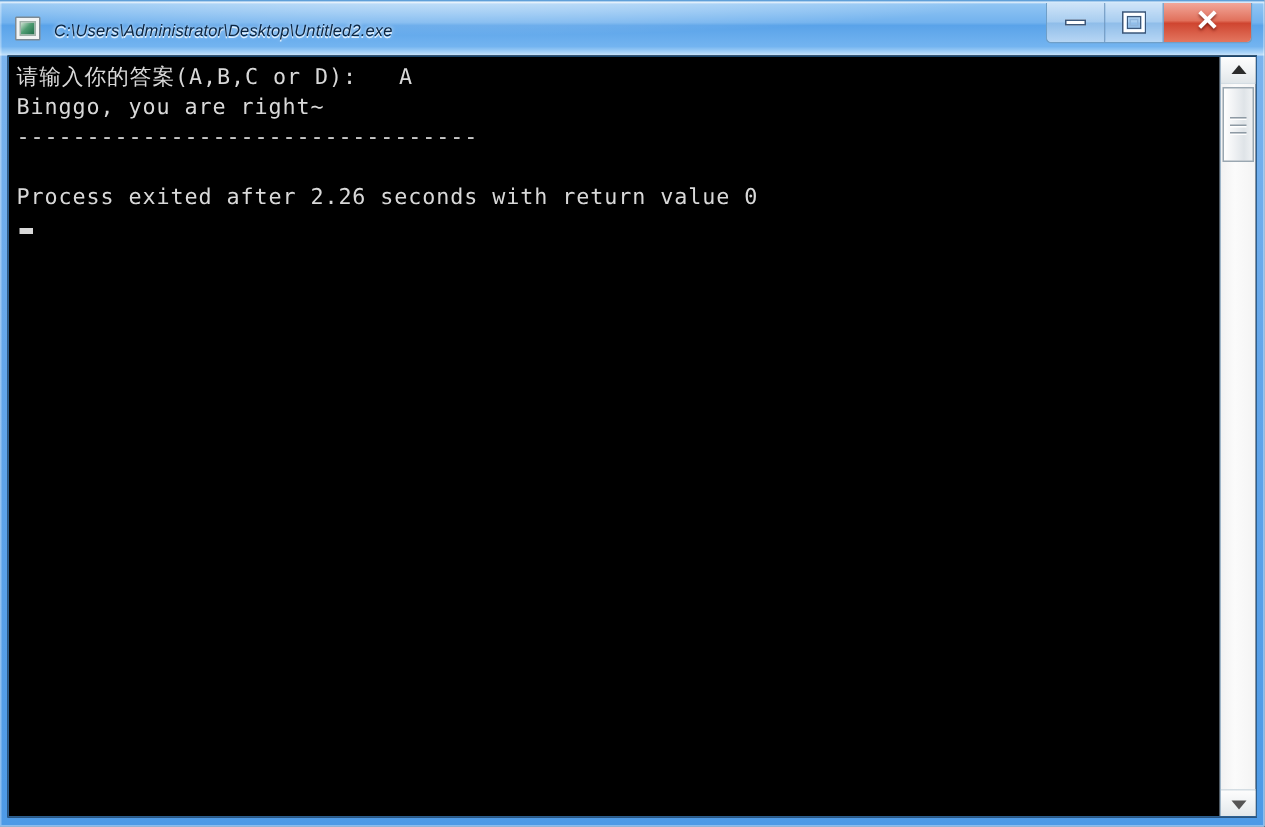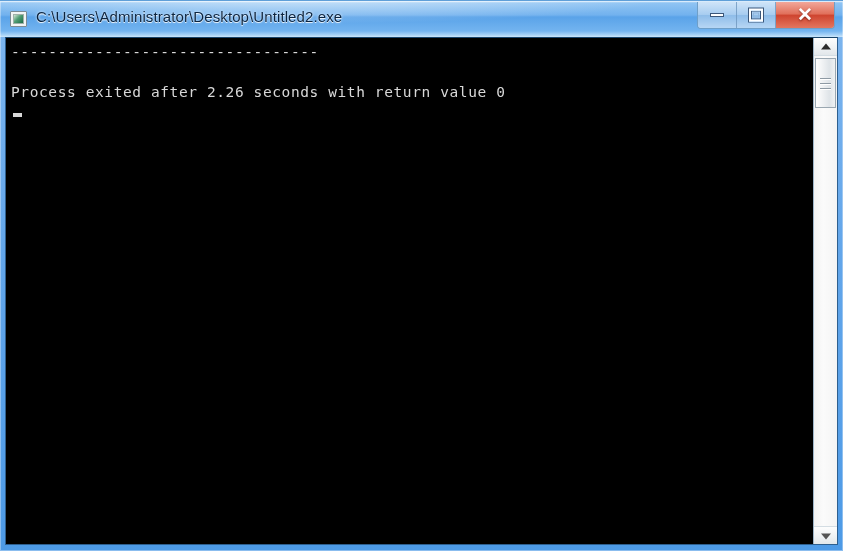--- a/index.html
+++ b/index.html
@@ -66,26 +66,27 @@
   }
   .app-icon .screen {
     width: 100%; height: 100%;
     background: linear-gradient(135deg, #cfe3d2 0%, #4f9c72 45%, #1d6b47 100%);
     border: 1px solid #9fb0a8;
     box-sizing: border-box;
   }
 
   .title-text {
     position: absolute;
-    left: 36px; top: 7px;
-    font-size: 15px;
+    left: 36px; top: 14px;
+    font-size: 11px;
     color: #0b2440;
     letter-spacing: 0.1px;
     white-space: nowrap;
     text-shadow: 0 1px 0 rgba(255,255,255,0.75), 0 0 3px rgba(255,255,255,0.85);
+    font-style: italic;
   }
 
   
   .controls {
     position: absolute;
     right: 8px; top: 1px;
     height: 26px;
     display: flex;
     align-items: stretch;
     border: 1px solid #6f9fc8;
@@ -262,20 +263,22 @@
       </div>
       <div class="ctrl close">
         <span class="glyph glyph-close">✕</span>
       </div>
     </div>
   </div>
 
   <div class="client">
 
     <div class="console">
+      <div class="console-line">请输入你的答案(A,B,C or D):   A</div>
+      <div class="console-line">Binggo, you are right~</div>
       <div class="console-line">---------------------------------</div>
       <div class="console-line">&nbsp;</div>
       <div class="console-line">Process exited after 2.26 seconds with return value 0</div>
       <div class="console-line"><span class="cursor-block"></span></div>
     </div>
 
     <div class="scrollbar">
       <div class="sb-btn up">
         <span class="arrow up"></span>
       </div>

